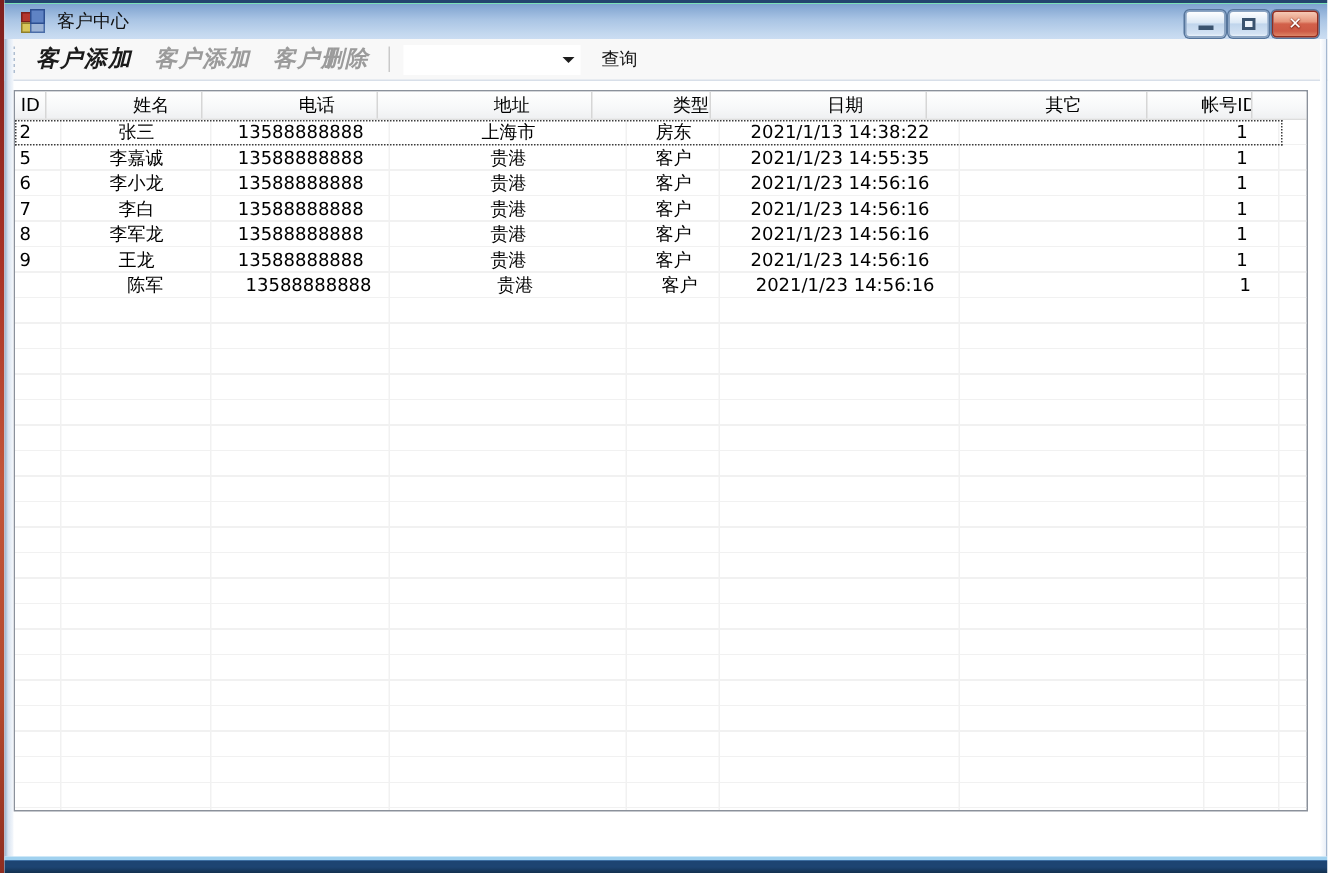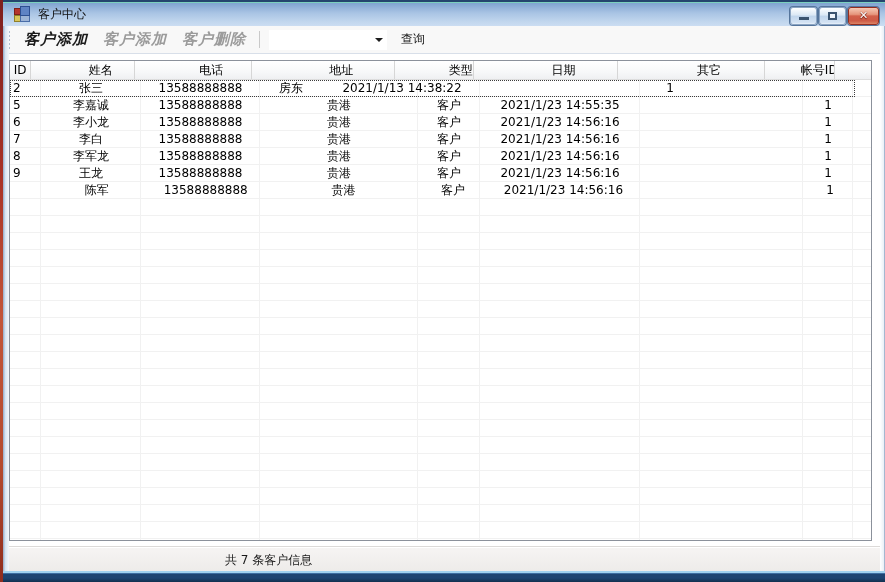--- a/index.html
+++ b/index.html
@@ -191,20 +191,21 @@
         <div class="vline" style="left: 249px;"></div>
         <div class="vline" style="left: 407px;"></div>
         <div class="vline" style="left: 469px;"></div>
         <div class="vline" style="left: 629px;"></div>
         <div class="vline" style="left: 792px;"></div>
         <div class="vline" style="left: 842px;"></div>
         <div class="grid-row selected">
           <div class="gcell first" style="width: 31px;">2</div>
           <div class="gcell" style="width: 100px;">张三</div>
           <div class="gcell" style="width: 119px;">13588888888</div>
+          <div class="gcell" style="width: 158px;">上海市</div>
           <div class="gcell" style="width: 62px;">房东</div>
           <div class="gcell" style="width: 160px;">2021/1/13 14:38:22</div>
           <div class="gcell" style="width: 163px;"></div>
           <div class="gcell" style="width: 50px;">1</div>
         </div>
         <div class="grid-row">
           <div class="gcell first" style="width: 31px;">5</div>
           <div class="gcell" style="width: 100px;">李嘉诚</div>
           <div class="gcell" style="width: 119px;">13588888888</div>
           <div class="gcell" style="width: 158px;">贵港</div>
@@ -259,20 +260,17 @@
           <div class="gcell" style="width: 119px;">13588888888</div>
           <div class="gcell" style="width: 158px;">贵港</div>
           <div class="gcell" style="width: 62px;">客户</div>
           <div class="gcell" style="width: 160px;">2021/1/23 14:56:16</div>
           <div class="gcell" style="width: 163px;"></div>
           <div class="gcell" style="width: 50px;">1</div>
         </div>
       </div>
   </div>
 
-  <div class="statusbar">
-    <div class="status-text">共 7 条客户信息</div>
-  </div>
 
   <div class="frame-left"></div>
   <div class="frame-right"></div>
   <div class="frame-bottom"></div>
 </div>
 
 </body></html>

